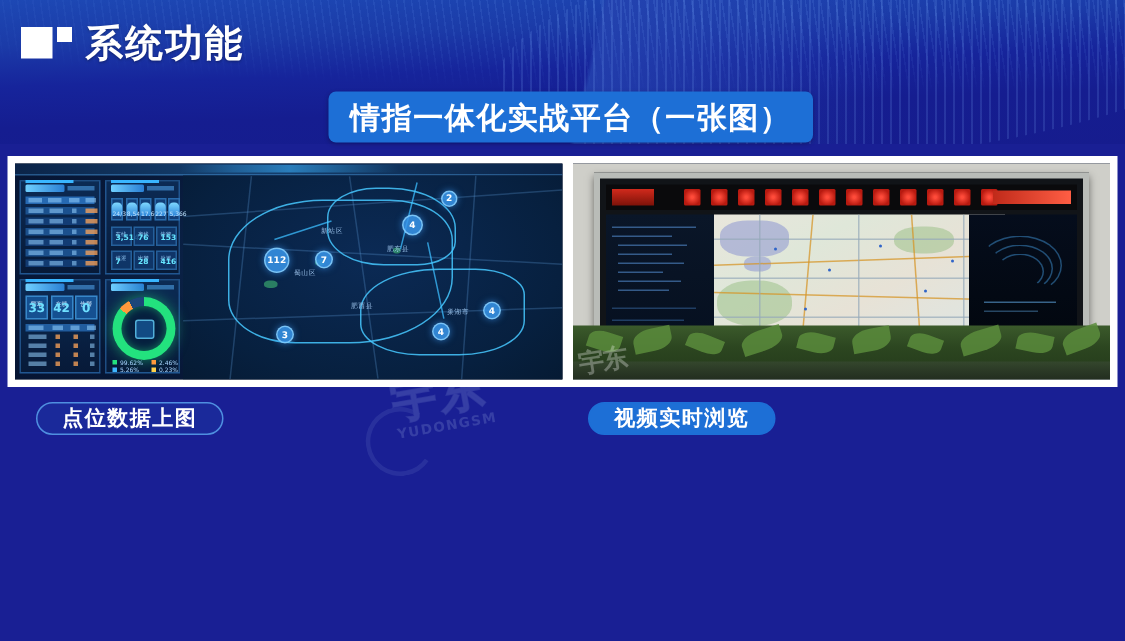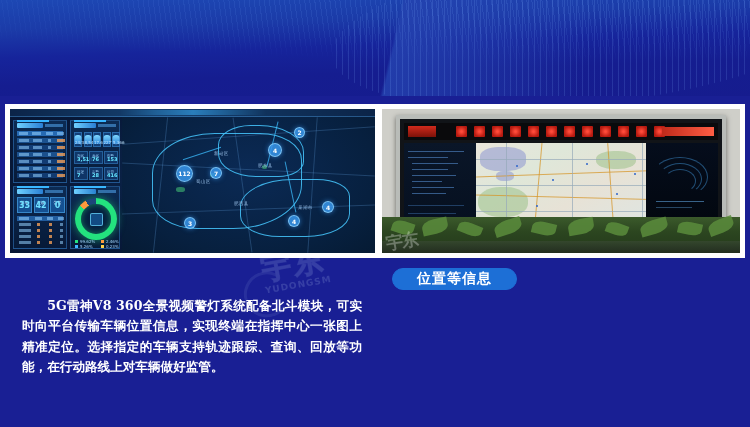--- a/index.html
+++ b/index.html
@@ -320,21 +320,29 @@
 </head>
 <body>
 
 <div class="slide">
 
   <div class="bg-top">
     <div class="bg-top-curve"></div>
   </div>
   <div class="bg-bottom"></div>
 
-
+  <div class="header">
+    <div class="hdr-sq-big"></div>
+    <div class="hdr-sq-small"></div>
+    <div class="hdr-title">系统功能</div>
+  </div>
+
+  <div class="banner">
+    <span class="banner-text">情指一体化实战平台（一张图）</span>
+  </div>
 
   <div class="img-frame">
 
     <div class="shot shot-left">
       <div class="dash">
         <div class="dash-topbar"></div>
 
         <div class="dash-map">
           <div class="mroad" style="left:0;top:18px;width:100%;height:.8px;transform:rotate(-4deg)"></div>
           <div class="mroad" style="left:0;top:52px;width:100%;height:.8px;transform:rotate(3deg)"></div>
@@ -614,19 +622,21 @@
       </div>
     </div>
   </div>
 
   <div class="watermark">
     <div class="wm-ring"></div>
     <div class="wm-cn">宇东</div>
     <div class="wm-en">YUDONGSM</div>
   </div>
 
-  <div class="body-text body-left">5G雷神V8 360全景视频警灯系统配备北斗模块，可实时向平台传输车辆位置信息，实现终端在指挥中心一张图上精准定位。选择指定的车辆支持轨迹跟踪、查询、回放等功能，在行动路线上对车辆做好监管。</div>
+  <div class="pill pill-outline">
+    <span>点位数据上图</span>
+  </div>
 
   <div class="pill pill-filled">
-    <span>位置等信息</span>
+    <span>视频实时浏览</span>
   </div>
 
 </div>
 
 </body></html>

